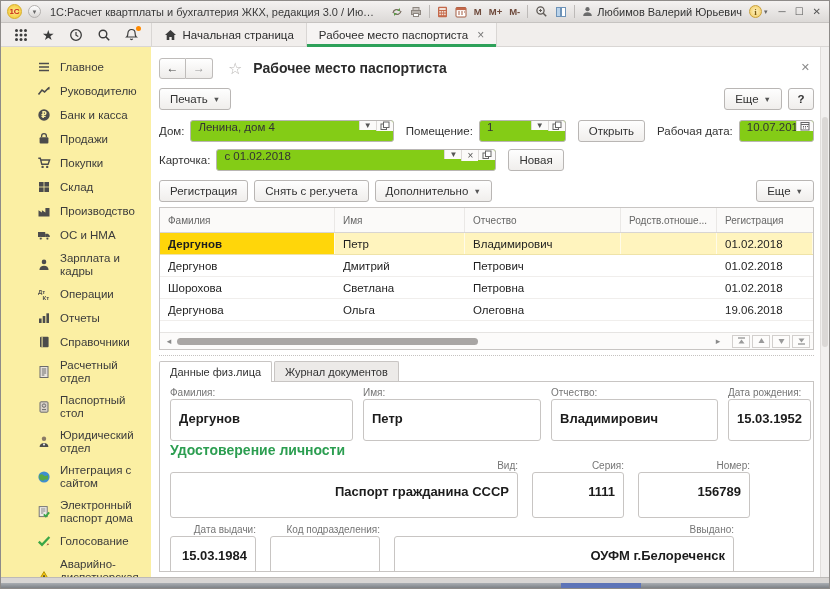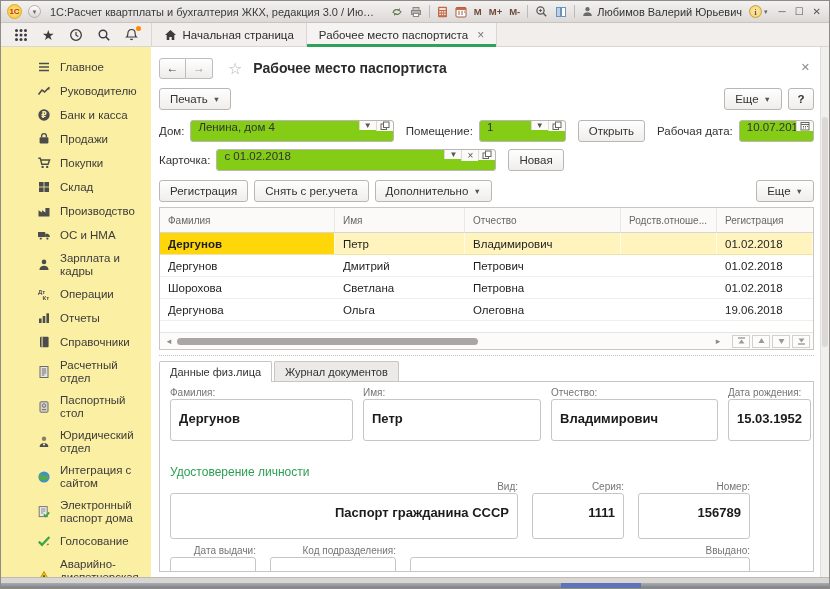--- a/index.html
+++ b/index.html
@@ -103,27 +103,27 @@
           background:#ECEAE8; margin-right:2px; cursor:pointer; position:relative; }
   .dtab.active { background:#fff; }
   .dtab.active::after { content:""; position:absolute; left:0; right:0; bottom:-1px; height:1px; background:#fff; }
 
   .detail-panel { border:1px solid #C8C5C3; flex:1; min-height:0; overflow:hidden; background:#fff; padding:5px 10px 6px; margin-bottom:5px; }
   .flabel { font-size:10px; color:#757575; margin-bottom:1px; white-space:nowrap; }
   .fbox { border:1px solid #C8C5C3; border-radius:3px; padding:11px 8px 0; font-size:13px; font-weight:bold; color:#1c1c1c;
           white-space:nowrap; overflow:hidden; background:#fff; }
   .r1 .fbox { height:42px; }
   .fields-r1 { display:grid; grid-template-columns:183px 178px 167px 1fr; gap:10px; }
-  .sec-head { color:#2C9E51; font-size:12px; font-weight:normal; margin:24px 0 2px; }
+  .sec-head { color:#2C9E51; font-size:14px; font-weight:bold; margin:1px 0 2px; }
   .fields-flex { display:flex; gap:14px;text-align:right; }
   .r2 .fbox { height:46px; }
   .r3 { margin-top:6px; }
   .r3 .fbox { height:44px; }
   .w-vid { width:348px; } .w-ser { width:92px; } .w-num { width:112px; }
-  .w-idate { width:86px; } .w-dept { width:126px; } .w-issued { width:340px; }
+  .w-idate { width:86px; } .w-dept { width:110px; } .w-issued { width:340px; }
 
   .frame-bottom { height:6px; flex:none; background:#D8D5D3; border-top:1px solid #BDBAB8; }
   .taskbar-strip { height:5px; flex:none; background:linear-gradient(#A9ADB2,#7E8287); position:relative; }
   .taskbar-blue { position:absolute; left:560px; width:80px; top:0; bottom:0; background:#5D74B8; }
 </style>
 </head>
 <body>
 
 <div class="app">
 

